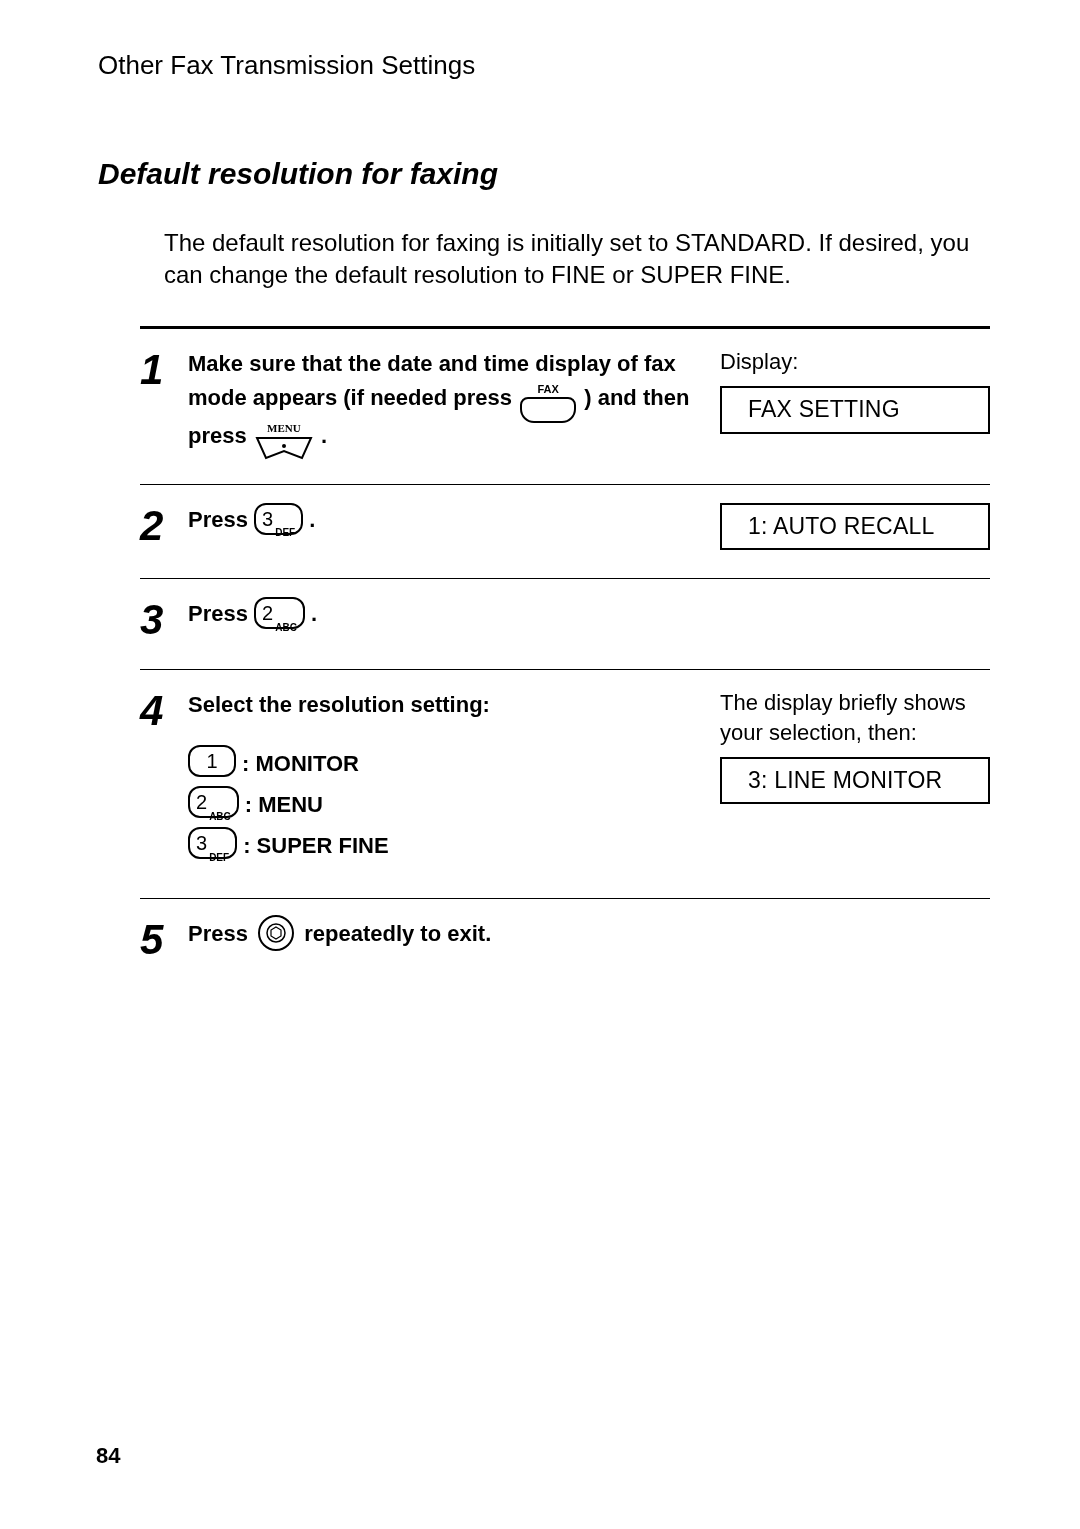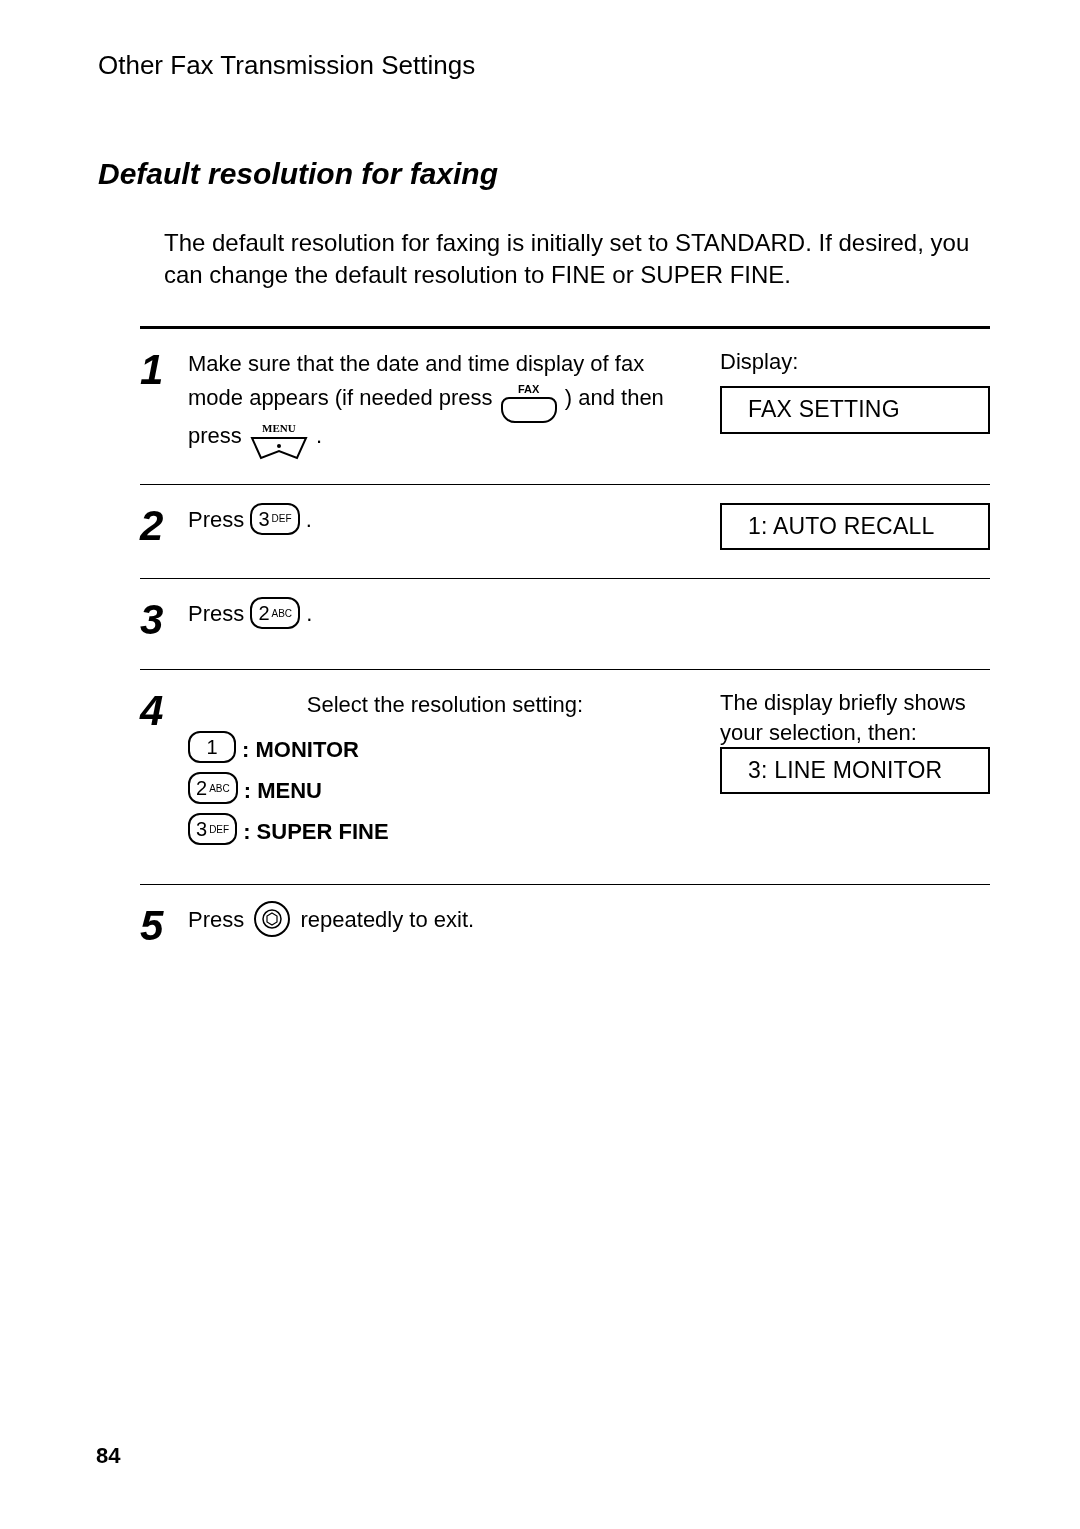--- a/index.html
+++ b/index.html
@@ -48,21 +48,21 @@
     font-style: italic;
     line-height: 1;
     padding-top: 2px;
   }
   .step-body {
     flex: 1;
     font-size: 22px;
     line-height: 1.5;
     padding-right: 18px;
   }
-  .step-body .bold { font-weight: 400; text-align: center; }
+  .step-body .bold { font-weight: 700; }
   .step-side {
     width: 270px;
     font-size: 22px;
     line-height: 1.35;
   }
   .disp-label { margin-bottom: 10px; }
   .disp-box {
     border: 2px solid #000;
     padding: 6px 26px;
     font-size: 23px;
@@ -80,21 +80,21 @@
     position: relative;
     top: -2px;
   }
   .key-rect {
     border-radius: 12px;
     height: 32px;
     min-width: 48px;
     padding: 0 6px;
   }
   .key-rect .kmain { font-size: 20px; font-weight: 400; }
-  .key-rect .ksub { font-size: 10px; font-weight: 400; margin-left: 2px; position: relative; top: 0; }
+  .key-rect .ksub { font-size: 10px; font-weight: 700; margin-left: 2px; position: relative; top: 14px; }
 
   .key-faxwrap {
     display: inline-flex;
     flex-direction: column;
     align-items: center;
     vertical-align: middle;
     position: relative;
     top: 4px;
     margin: 0 2px;
   }
@@ -209,21 +209,21 @@
           <span class="ksub">ABC</span>
         </span>
         <span class="bold">.</span>
       </div>
       <div class="step-side"></div>
     </div>
 
     <div class="step-row">
       <div class="stepnum">4</div>
       <div class="step-body">
-        <div class="bold" style="margin-bottom:12px;">Select the resolution setting:</div>
+        <div class="bold" style="margin-bottom:26px;">Select the resolution setting:</div>
         <div class="opt-line">
           <span class="key-rect">
             <span class="kmain">1</span>
           </span>
           <span class="opt-label">: MONITOR</span>
         </div>
         <div class="opt-line">
           <span class="key-rect">
             <span class="kmain">2</span>
             <span class="ksub">ABC</span>
@@ -232,21 +232,21 @@
         </div>
         <div class="opt-line">
           <span class="key-rect">
             <span class="kmain">3</span>
             <span class="ksub">DEF</span>
           </span>
           <span class="opt-label">: SUPER FINE</span>
         </div>
       </div>
       <div class="step-side">
-        <div style="">The display briefly shows your selection, then:</div>
+        <div style="margin-bottom:10px;">The display briefly shows your selection, then:</div>
         <div class="disp-box">3: LINE MONITOR</div>
       </div>
     </div>
 
     <div class="step-row last">
       <div class="stepnum">5</div>
       <div class="step-body">
         <span class="bold">Press</span>
         <span class="key-stop">
           <svg viewBox="0 0 20 20">

